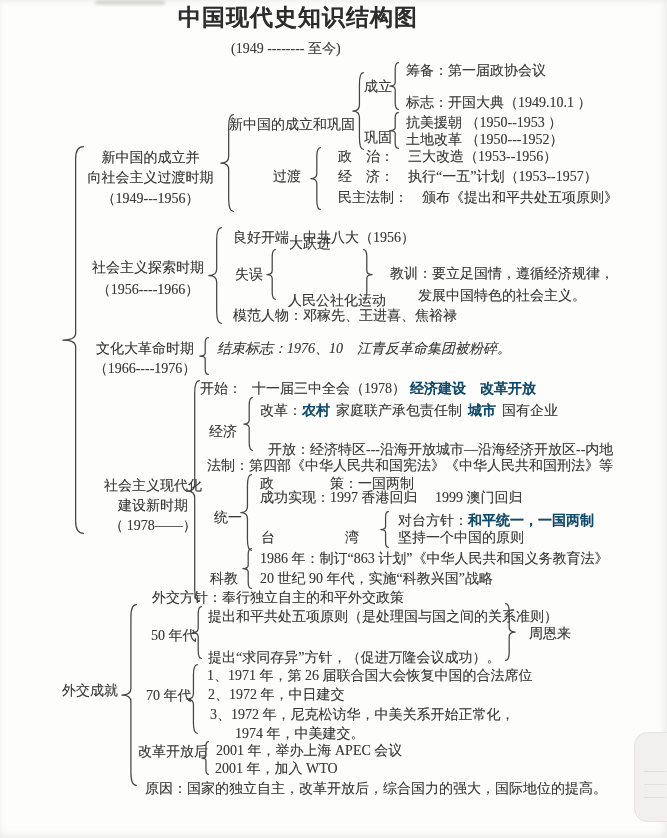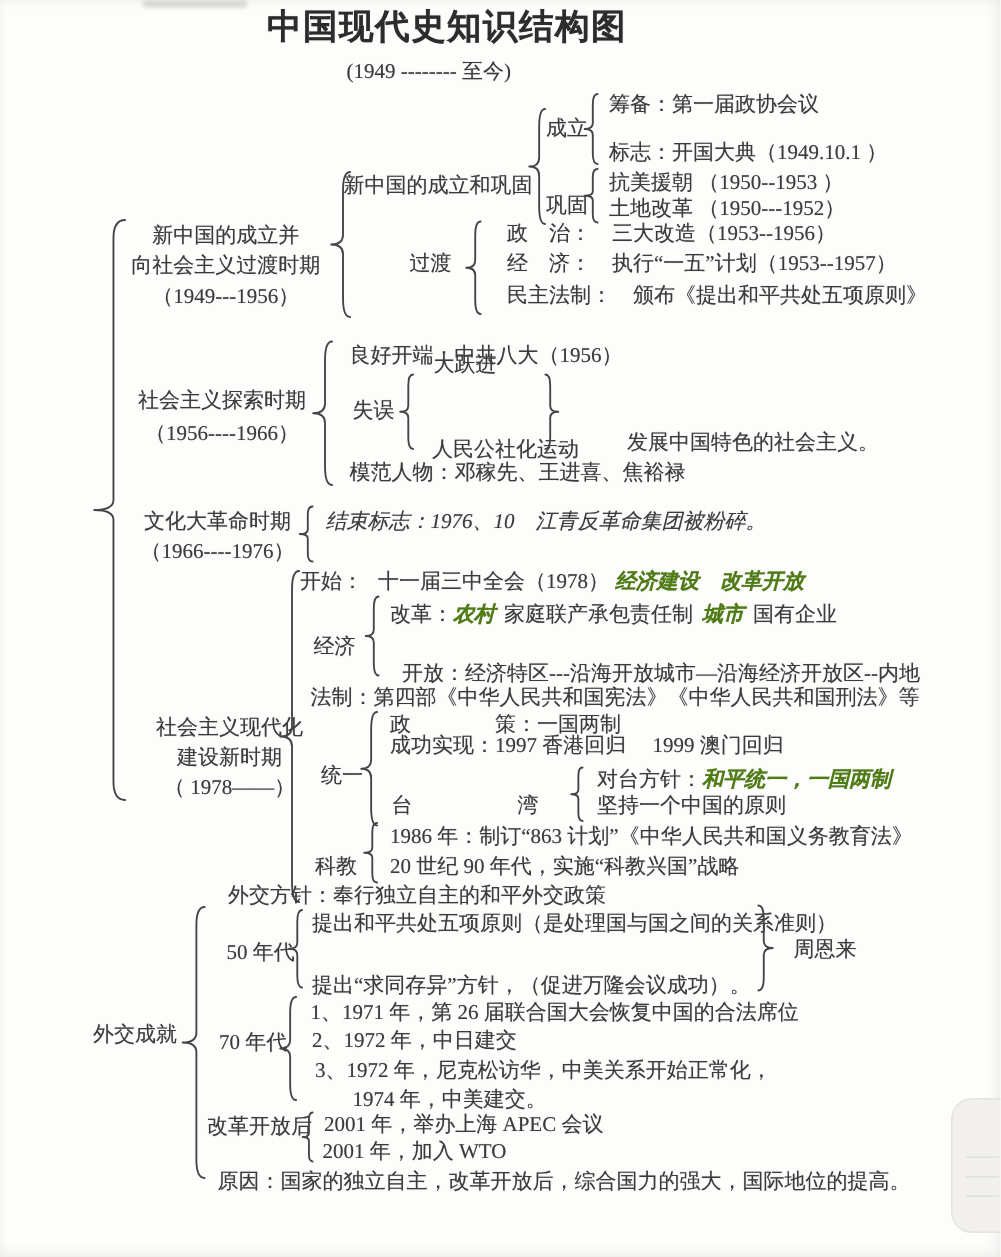--- a/index.html
+++ b/index.html
@@ -8,21 +8,21 @@
     background:#fdfdfc;
     box-shadow:inset -3px -3px 8px rgba(200,198,194,.25), inset 0 2px 4px rgba(210,208,205,.2);
     font-family:"Liberation Serif","DejaVu Serif",serif;
     overflow:hidden;
   }
   .t{
     position:absolute;white-space:nowrap;font-size:14px;line-height:15px;
     color:#3b3b3b;text-shadow:0 0 .6px rgba(80,80,80,.5);
   }
   .ctr{text-align:center;}
-  .b{font-weight:bold;color:#4d7c0f;font-style:italic;}
+  .b{font-weight:bold;color:#0c4a6e;}
   .title{font-size:23px;font-weight:bold;letter-spacing:1px;color:#2c2c2c;}
   .brace{position:absolute;overflow:visible;}
   .brace path{stroke:#454545;stroke-width:1.25;fill:none;stroke-linecap:round;stroke-linejoin:round;}
   .close{transform:scaleX(-1);}
   .smudge{position:absolute;background:#d7d6d3;filter:blur(1.5px);border-radius:3px;}
   .widget{
     position:absolute;left:634px;top:732px;width:40px;height:88px;
     background:#f1f0ef;border:1px solid #e4e3e1;border-right:none;
     border-radius:14px 0 0 14px;
   }
@@ -86,20 +86,21 @@
   <div class="t" style="left:233px;top:230px;text-align:right;">良好开端：中共八大（1956）</div>
   <div class="t" style="left:235px;top:267px;">失误</div>
   <svg class="brace" style="left:266px;top:249px;" width="10" height="51" viewBox="0 0 10 51">
       <path d="M 9.4 0.7 Q 6.2 0.7 6.2 8.16 L 6.2 21.42 Q 6.2 25.5 0.8 25.5 Q 6.2 25.5 6.2 29.58 L 6.2 42.84 Q 6.2 50.3 9.4 50.3"></path>
     </svg>
   <div class="t" style="left:289px;top:236px;text-align:center;">大跃进</div>
   <div class="t" style="left:288px;top:293px;">人民公社化运动</div>
   <svg class="brace close" style="left:363px;top:249px;" width="10" height="51" viewBox="0 0 10 51">
       <path d="M 9.4 0.7 Q 6.2 0.7 6.2 8.16 L 6.2 21.42 Q 6.2 25.5 0.8 25.5 Q 6.2 25.5 6.2 29.58 L 6.2 42.84 Q 6.2 50.3 9.4 50.3"></path>
     </svg>
+  <div class="t" style="left:390px;top:266px;">教训：要立足国情，遵循经济规律，</div>
   <div class="t" style="left:418px;top:288px;">发展中国特色的社会主义。</div>
   <div class="t" style="left:233px;top:308px;">模范人物：邓稼先、王进喜、焦裕禄</div>
 
   <div class="t ctr" style="left:85px;top:341px;width:120px;">文化大革命时期</div>
   <div class="t ctr" style="left:85px;top:361px;width:120px;">（1966----1976）</div>
   <svg class="brace" style="left:199px;top:337px;" width="10" height="38" viewBox="0 0 10 38">
       <path d="M 9.4 0.7 Q 6.2 0.7 6.2 6.08 L 6.2 15.96 Q 6.2 19 0.8 19 Q 6.2 19 6.2 22.04 L 6.2 31.92 Q 6.2 37.3 9.4 37.3"></path>
     </svg>
   <div class="t" style="left:217px;top:341px;font-style:italic;">结束标志：1976、10　江青反革命集团被粉碎。</div>
 

